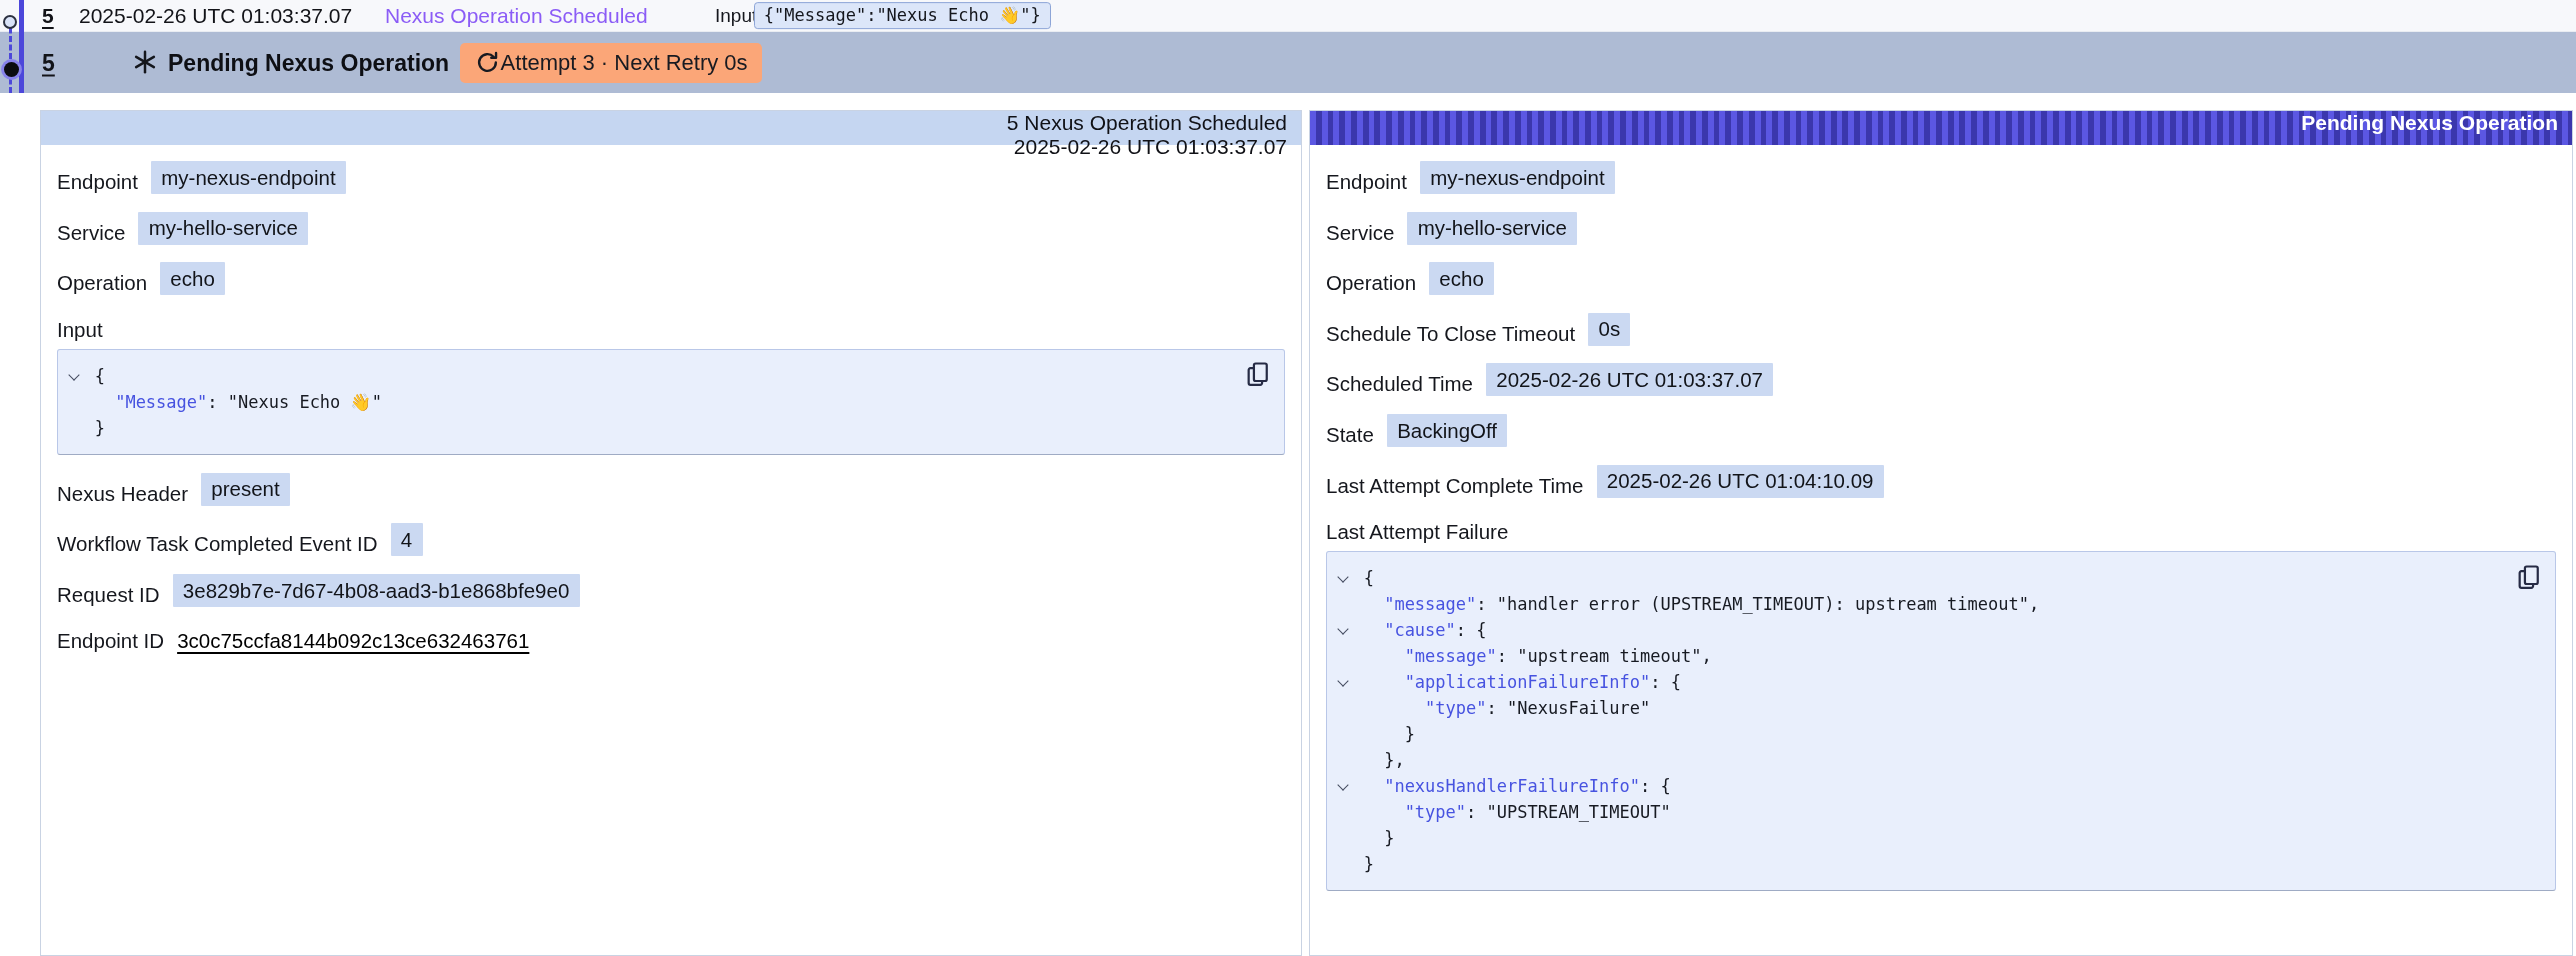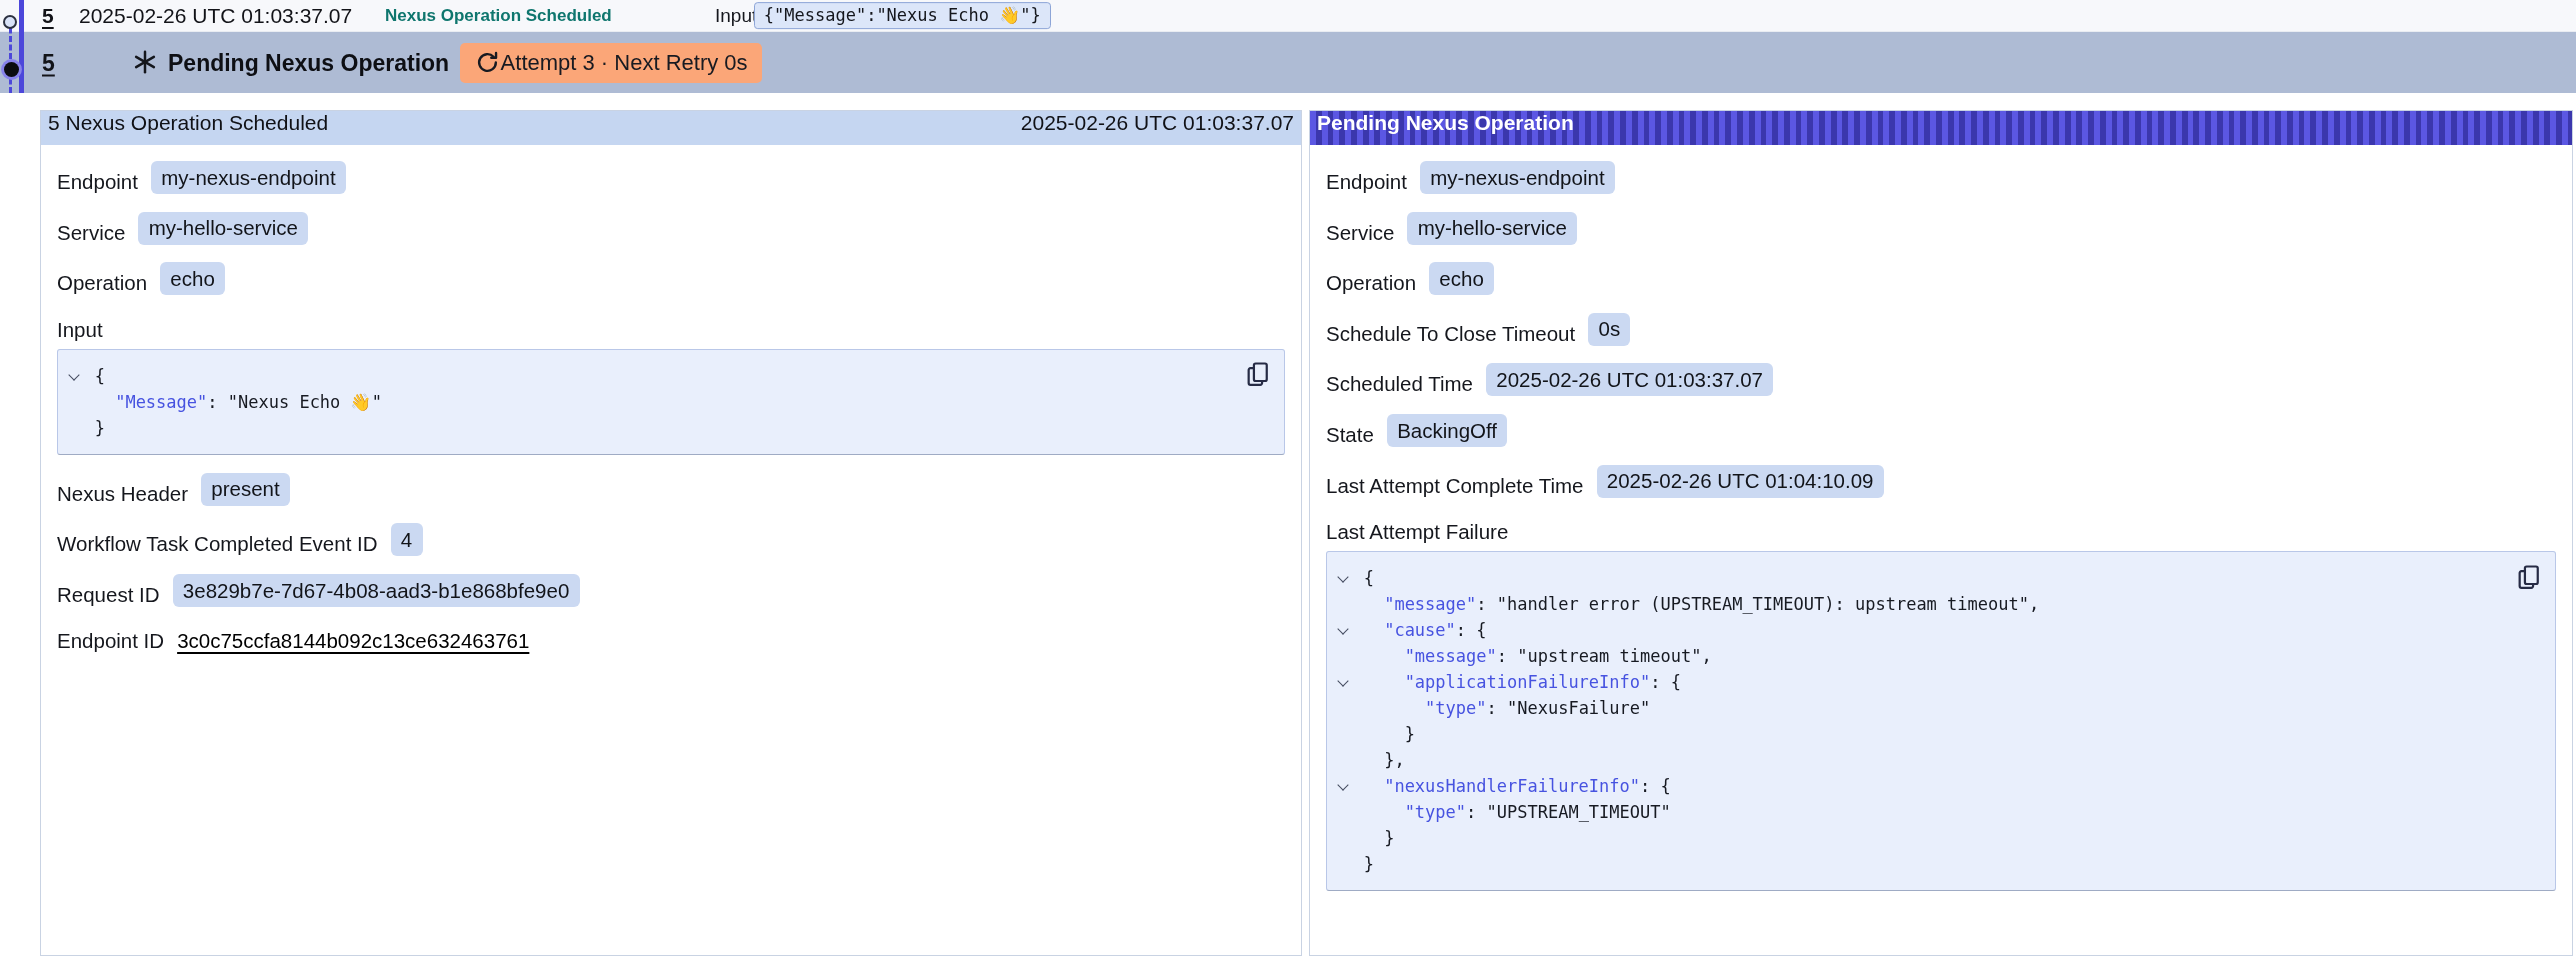--- a/index.html
+++ b/index.html
@@ -10,21 +10,21 @@
   
   .rows-wrap { position:absolute; top:0; left:0; width:100%; height:93px; }
   .row { position:absolute; left:0; width:100%; }
   .row-summary { top:0; height:32px; background:#f7f8fb; border-bottom:0.7px solid #e9ecf2; }
   .row-pending { top:32px; height:61px; background:#aebbd4; }
   .row > * { position:absolute; top:50%; transform:translateY(-50%); white-space:nowrap; }
 
   .evt-id { font-size:21px; font-weight:600; color:#121318; text-decoration:underline; text-underline-offset:4.4px; text-decoration-thickness:1.5px; cursor:pointer; }
   .row-summary .evt-id { left:42px; }
   .row-summary .evt-time { left:79px; font-size:21px; color:#121318; }
-  .row-summary .evt-name { left:385px; font-size:17px; font-weight:700; color:#0f766e; }
+  .row-summary .evt-name { left:385px; font-size:21px; font-weight:400; color:#8b5cf6; }
   .row-summary .input-label { left:715px; font-size:19px; color:#15171d; }
   .mono-badge { left:754px; font-family:"DejaVu Sans Mono","Liberation Mono",monospace; font-size:17px;
     background:#dce6f9; border:1.5px solid #8da5d7; border-radius:3.7px; padding:2.9px 8.8px; color:#14161c; }
 
   .row-pending .evt-id { left:42px; font-size:23px; }
   .asterisk-wrap { left:132px; }
   .row-pending .evt-name { left:168px; font-size:23px; font-weight:700; color:#0e0f14; }
   .retry-badge { left:460px; display:flex; align-items:center; gap:1px; height:40px; padding:0 14.6px;
     background:#fba678; border-radius:5.1px; font-size:22px; color:#181a21; }
 
@@ -33,30 +33,30 @@
   .rail-dash { position:absolute; left:8.8px; top:19px; height:74px; width:0; border-left:3.7px dashed #4c47da; z-index:1; }
   .rail-node-open { position:absolute; left:2.9px; top:14.6px; width:14.6px; height:14.6px; border:2.9px solid #2c3140;
     background:#d9e3f7; border-radius:50%; z-index:4; }
   .rail-node-filled { position:absolute; left:3.7px; top:62px; width:15.4px; height:15.4px; background:#0b0c10;
     border-radius:50%; box-shadow:0 0 0 2.9px #8783ea; z-index:4; }
 
   
   .panel { position:absolute; top:110px; height:846px; background:#fff; border:1.5px solid #c9d3e3; overflow:hidden; }
   .panel-left { left:40px; width:1262px; }
   .panel-right { left:1309px; width:1264px; }
-  .panel-header { height:34px; display:flex; align-items:flex-start; justify-content:space-between; padding:0 7px;
-    font-size:21px; color:#101116; }
+  .panel-header { height:34px; display:flex; align-items:flex-end; justify-content:space-between; padding:0 14px;
+    font-size:21px; color:#101116;flex-direction:column; }
   .panel-left .panel-header { background:#c5d6f1; font-weight:500; }
   .panel-right .panel-header { background:repeating-linear-gradient(90deg,#5b57e3 0 5.9px,#3b37ad 5.9px 11.7px);
     color:#ffffff; font-weight:600; }
   .panel-content { padding:16px 16px 0 16px; }
 
   .field-row { display:flex; align-items:flex-end; gap:13px; min-height:29px; margin-bottom:17.6px; font-size:20.5px; }
   .field-label { color:#15171d; }
-  .badge { background:#cbd9f2; border-radius:6px; padding:3.7px 10.3px; color:#121419; line-height:1.25; }
+  .badge { background:#cbd9f2; border-radius:1px; padding:3.7px 10.3px; color:#121419; line-height:1.25; }
   .value-link { color:#000000; text-decoration:underline; text-underline-offset:4.4px; text-decoration-thickness:1.5px; cursor:pointer; }
   .field-row.label-only { margin-bottom:7.3px; }
 
   
   .code-block { position:relative; background:#e9effc; border:1.5px solid #b9c7e8; border-bottom-color:#9fabc4;
     border-radius:2.9px; padding:13px 51px 13px 11.7px; margin-bottom:17.6px;
     font-family:"DejaVu Sans Mono","Liberation Mono",monospace; font-size:17px; color:#171a22; }
   .code-line { display:flex; line-height:26px; white-space:pre; }
   .gutter { width:25px; flex:0 0 25px; display:flex; align-items:center; }
   .chev { width:8px; height:8px; border-right:1.8px solid #454c60; border-bottom:1.8px solid #454c60;

